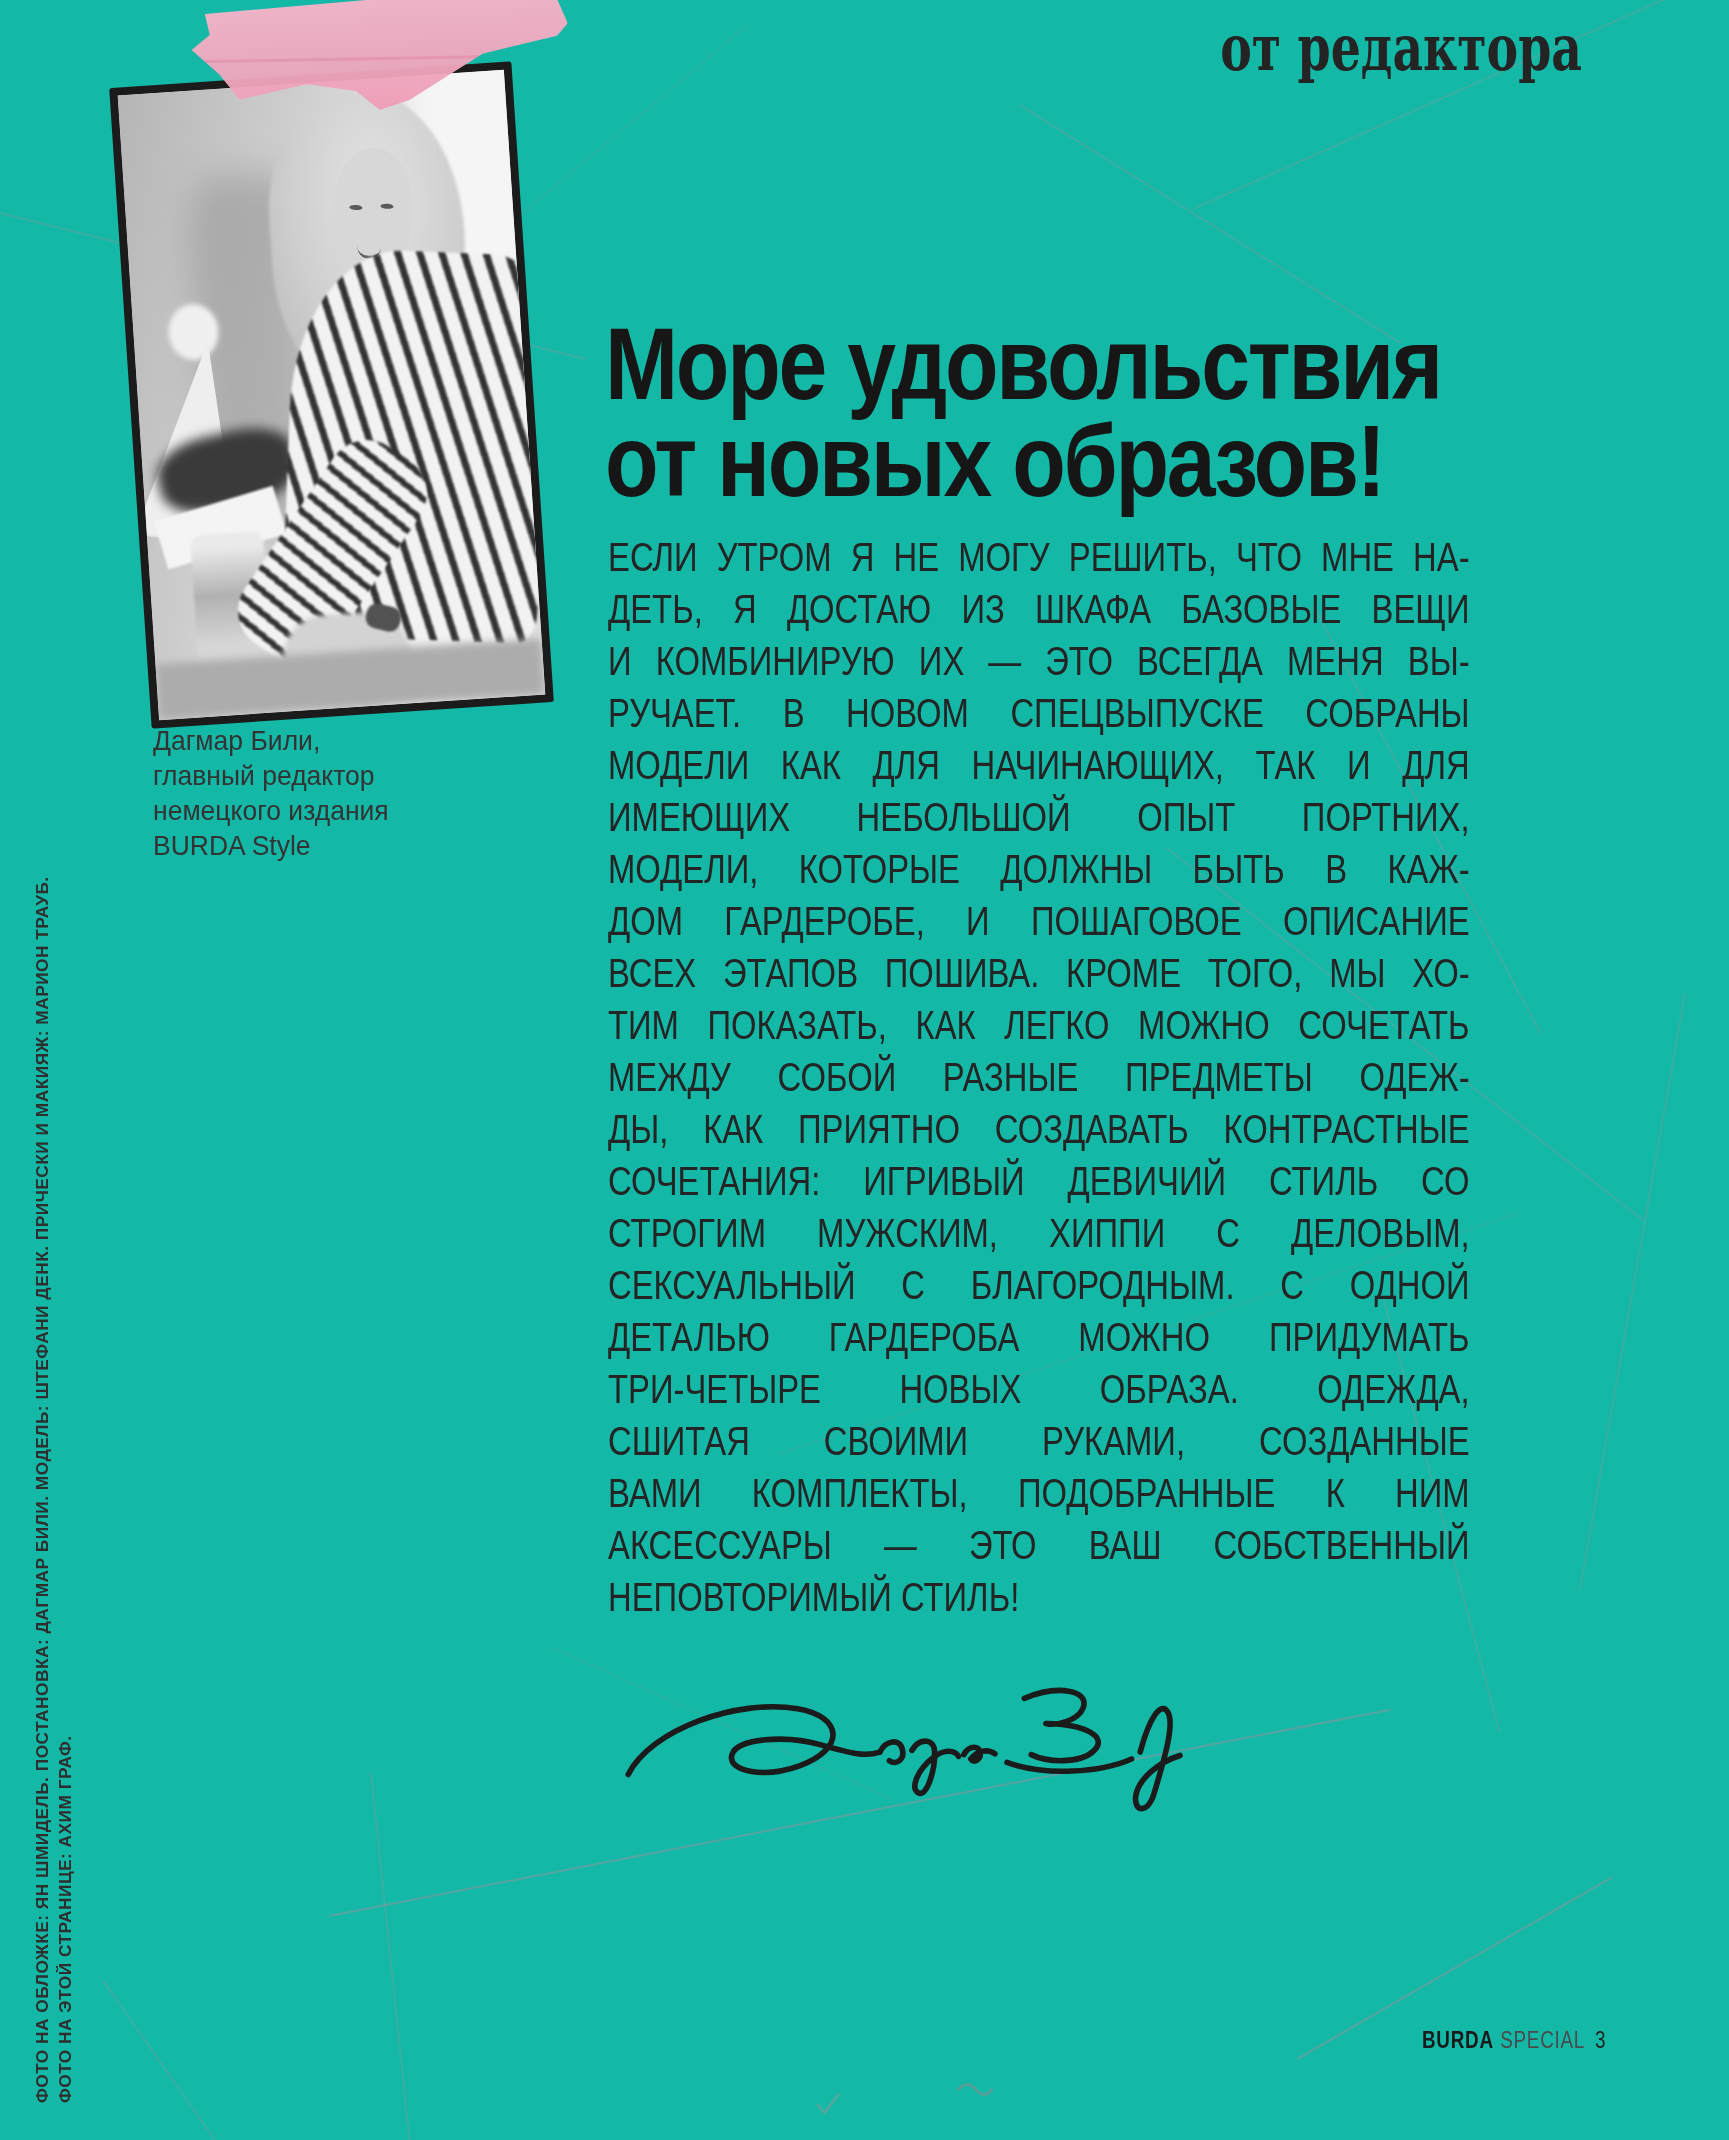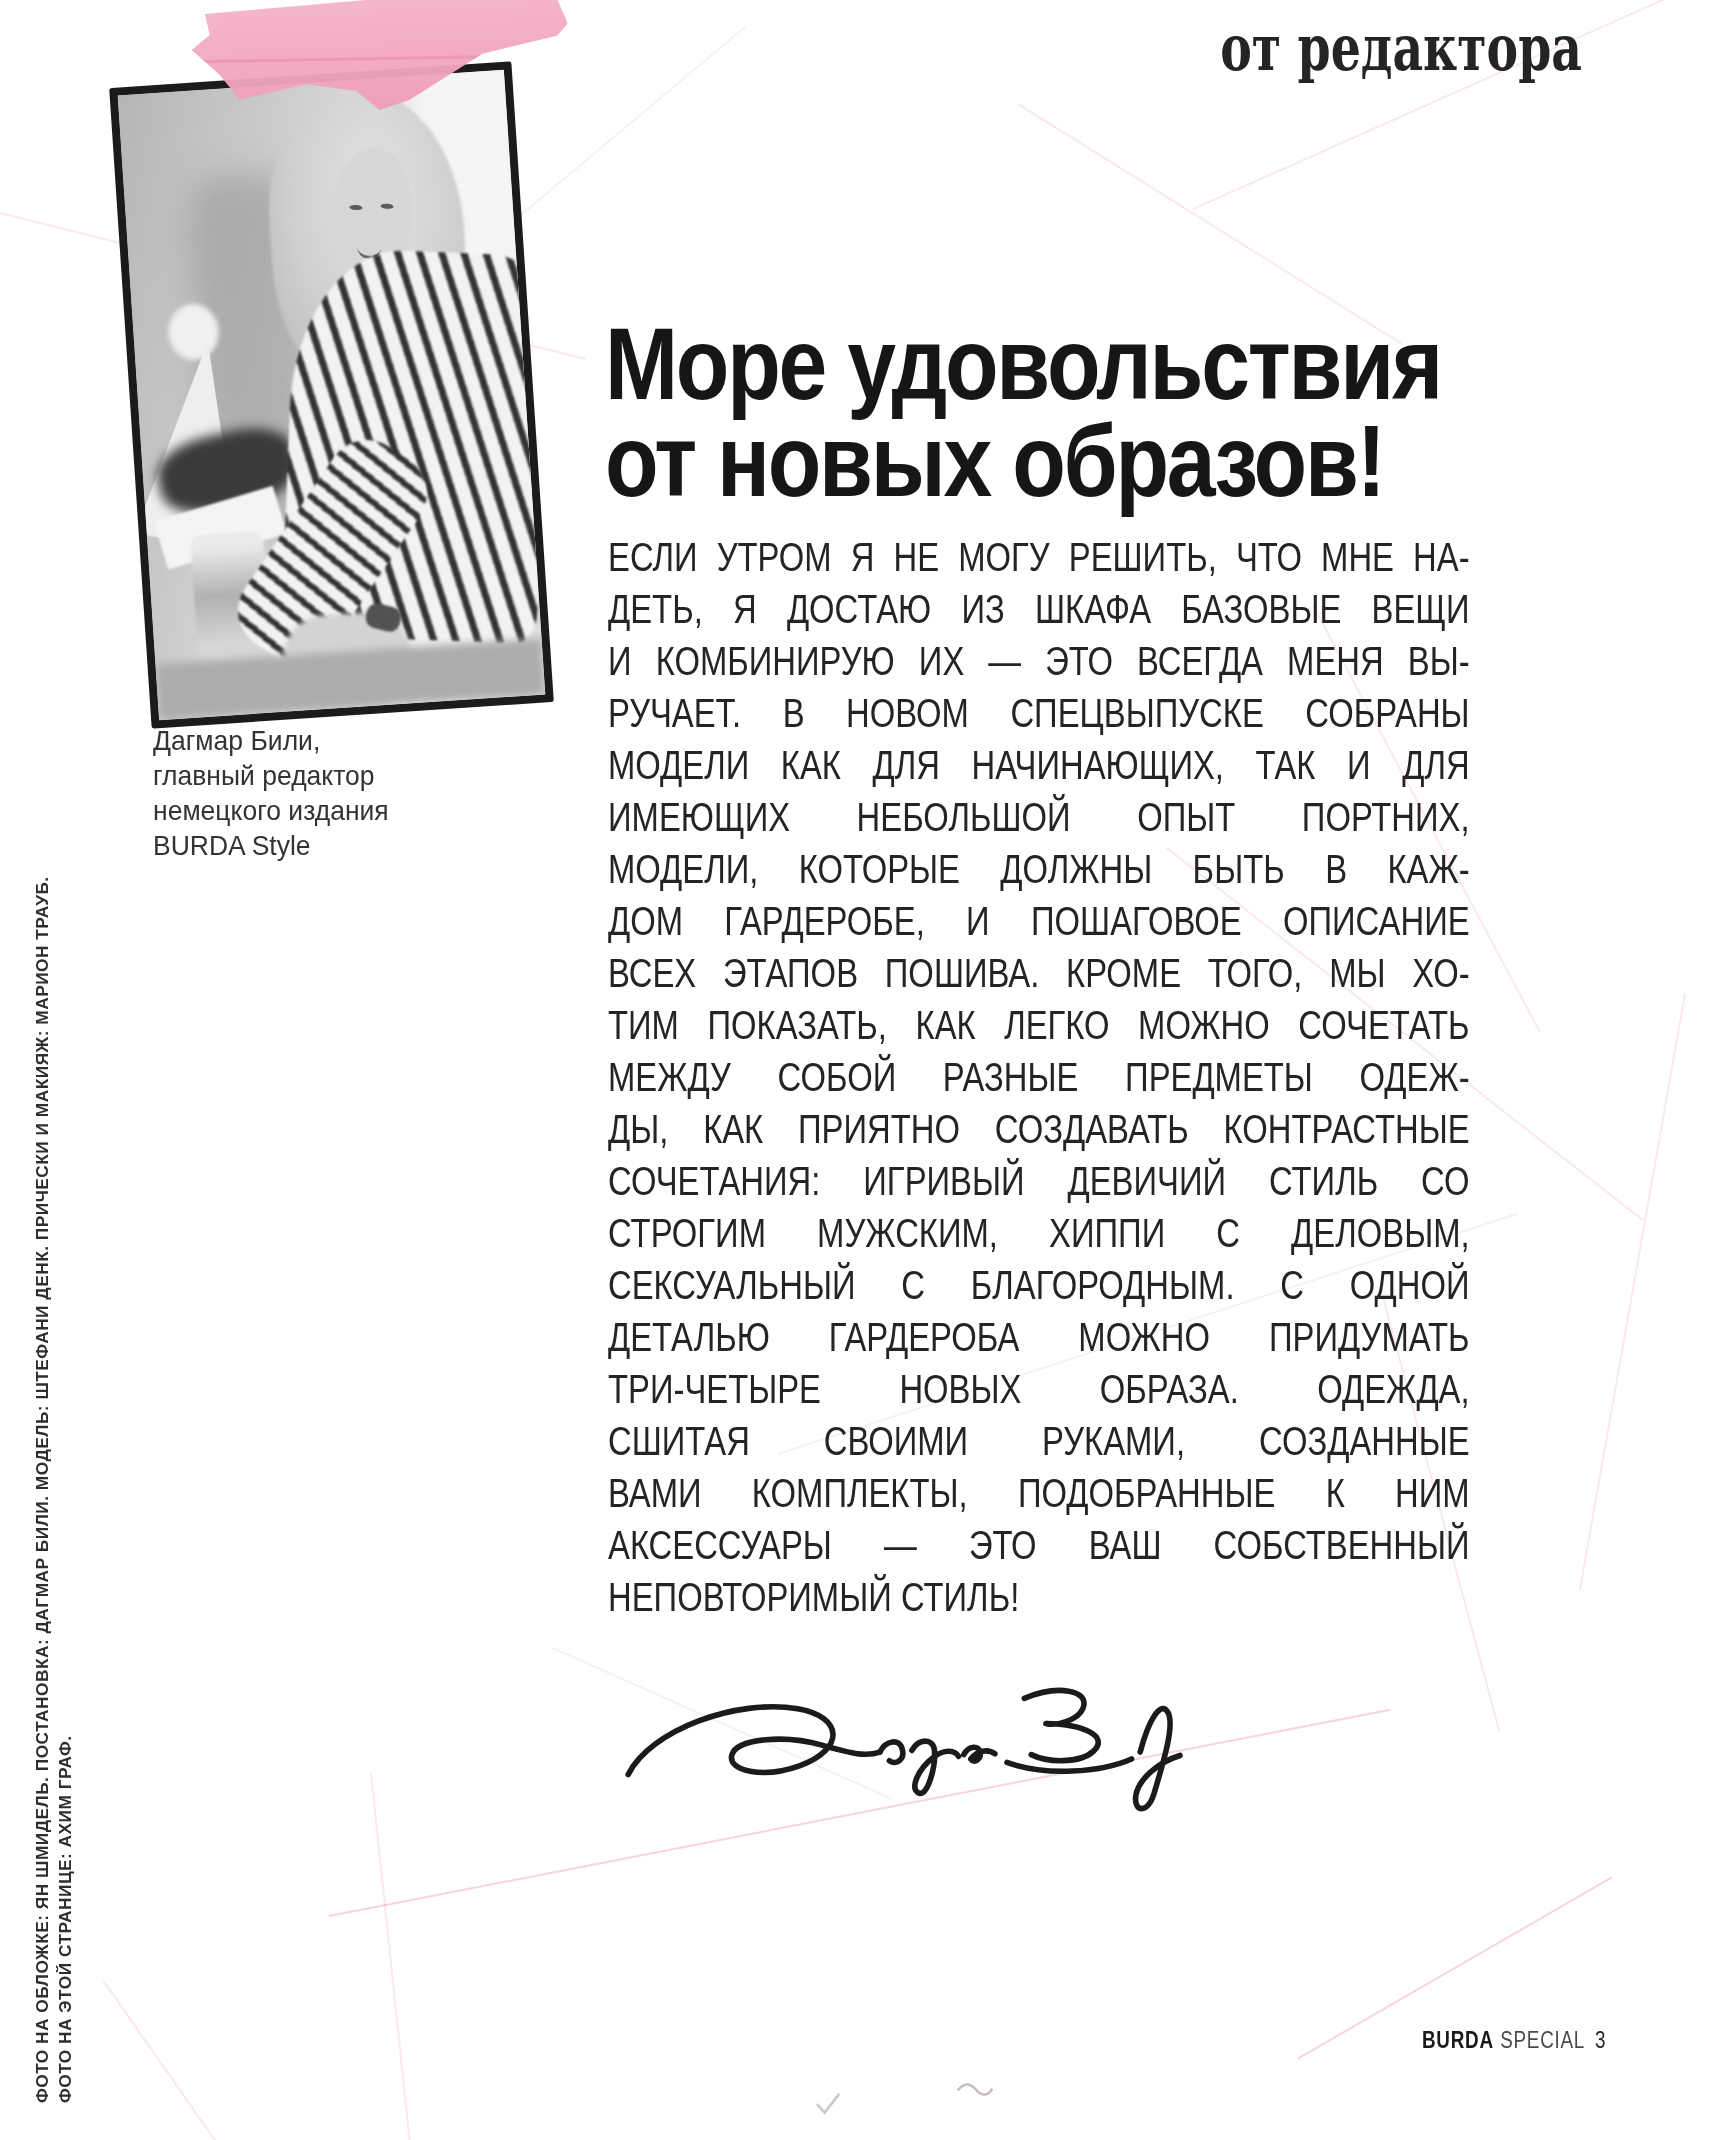--- a/index.html
+++ b/index.html
@@ -1,18 +1,18 @@
 <!DOCTYPE html>
 <html style="font-size:14px"><head>
 <meta charset="utf-8">
 <style>
   html,body{margin:0;padding:0;background:#e9e7e4;}
   .page{
     position:relative;width:1729px;height:2140px;overflow:hidden;
-    background:#ffffff;
+    background:#14b8a6;
     font-family:"Liberation Sans", sans-serif;
   }
   
   .pline{position:absolute;height:1.7px;transform-origin:0 0;pointer-events:none;}
   .pink{background:rgba(231,130,160,0.18);}
   .pink-strong{background:rgba(231,120,155,0.32);}
   .gray{background:rgba(150,150,150,0.12);}
   .p1{top:199px;left:-52px;width:657px;transform:rotate(14deg);}
   .p2{top:104px;left:1020px;width:450px;transform:rotate(32deg);}
   .p3{top:208px;left:1193px;width:536px;transform:rotate(-24deg);}

